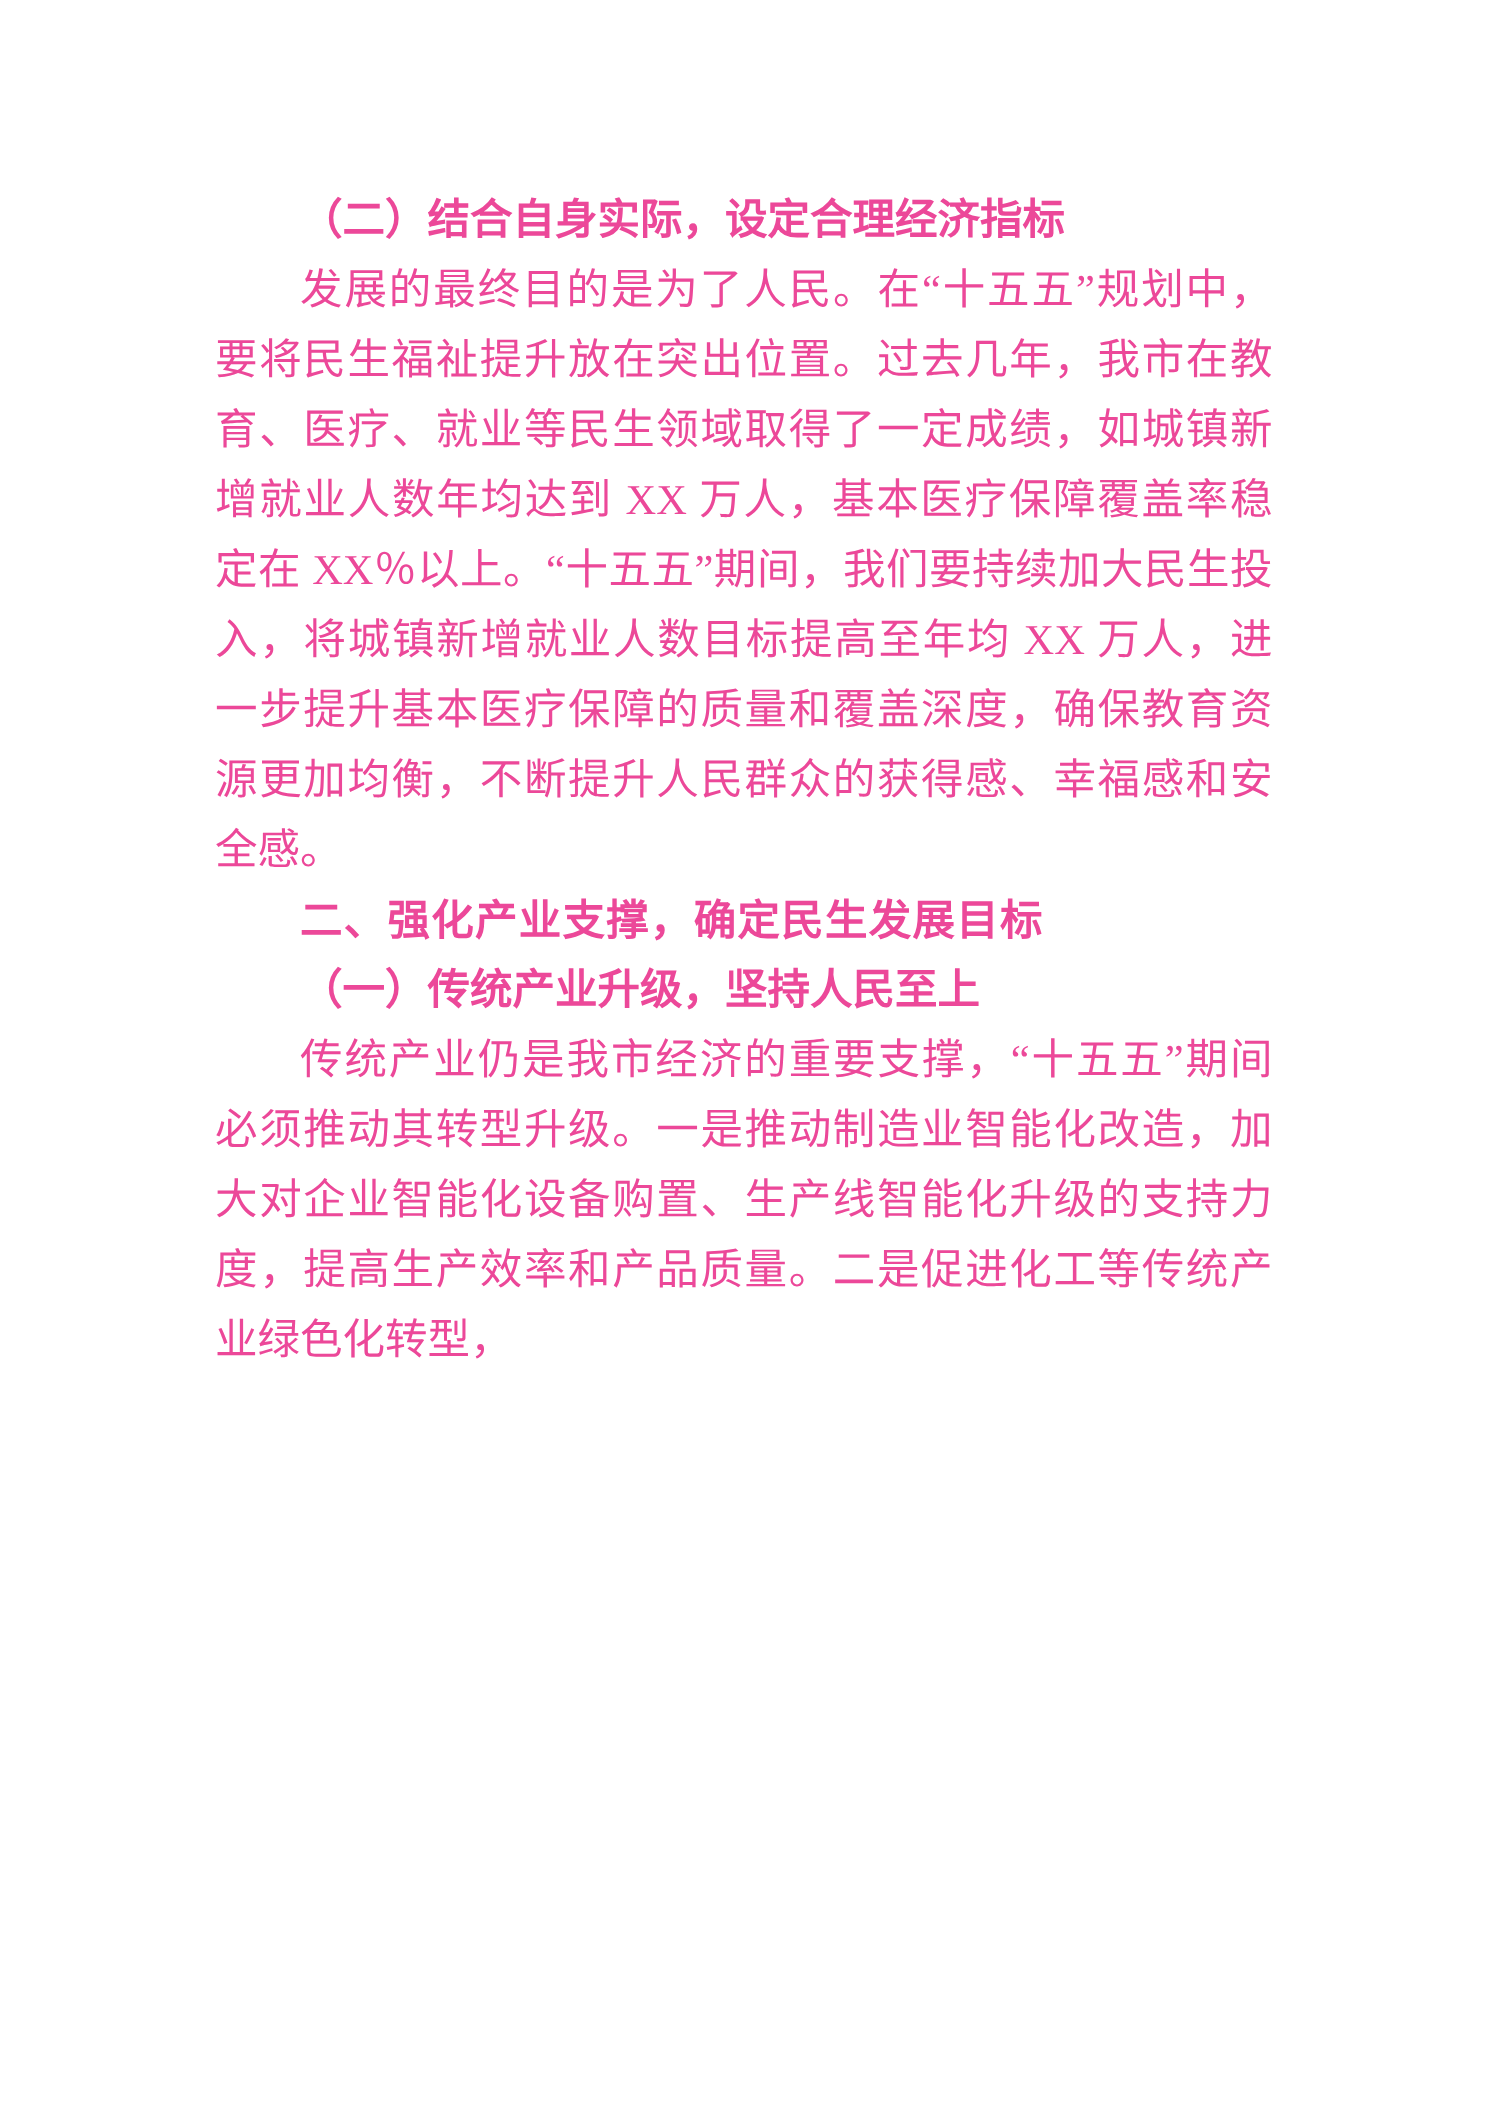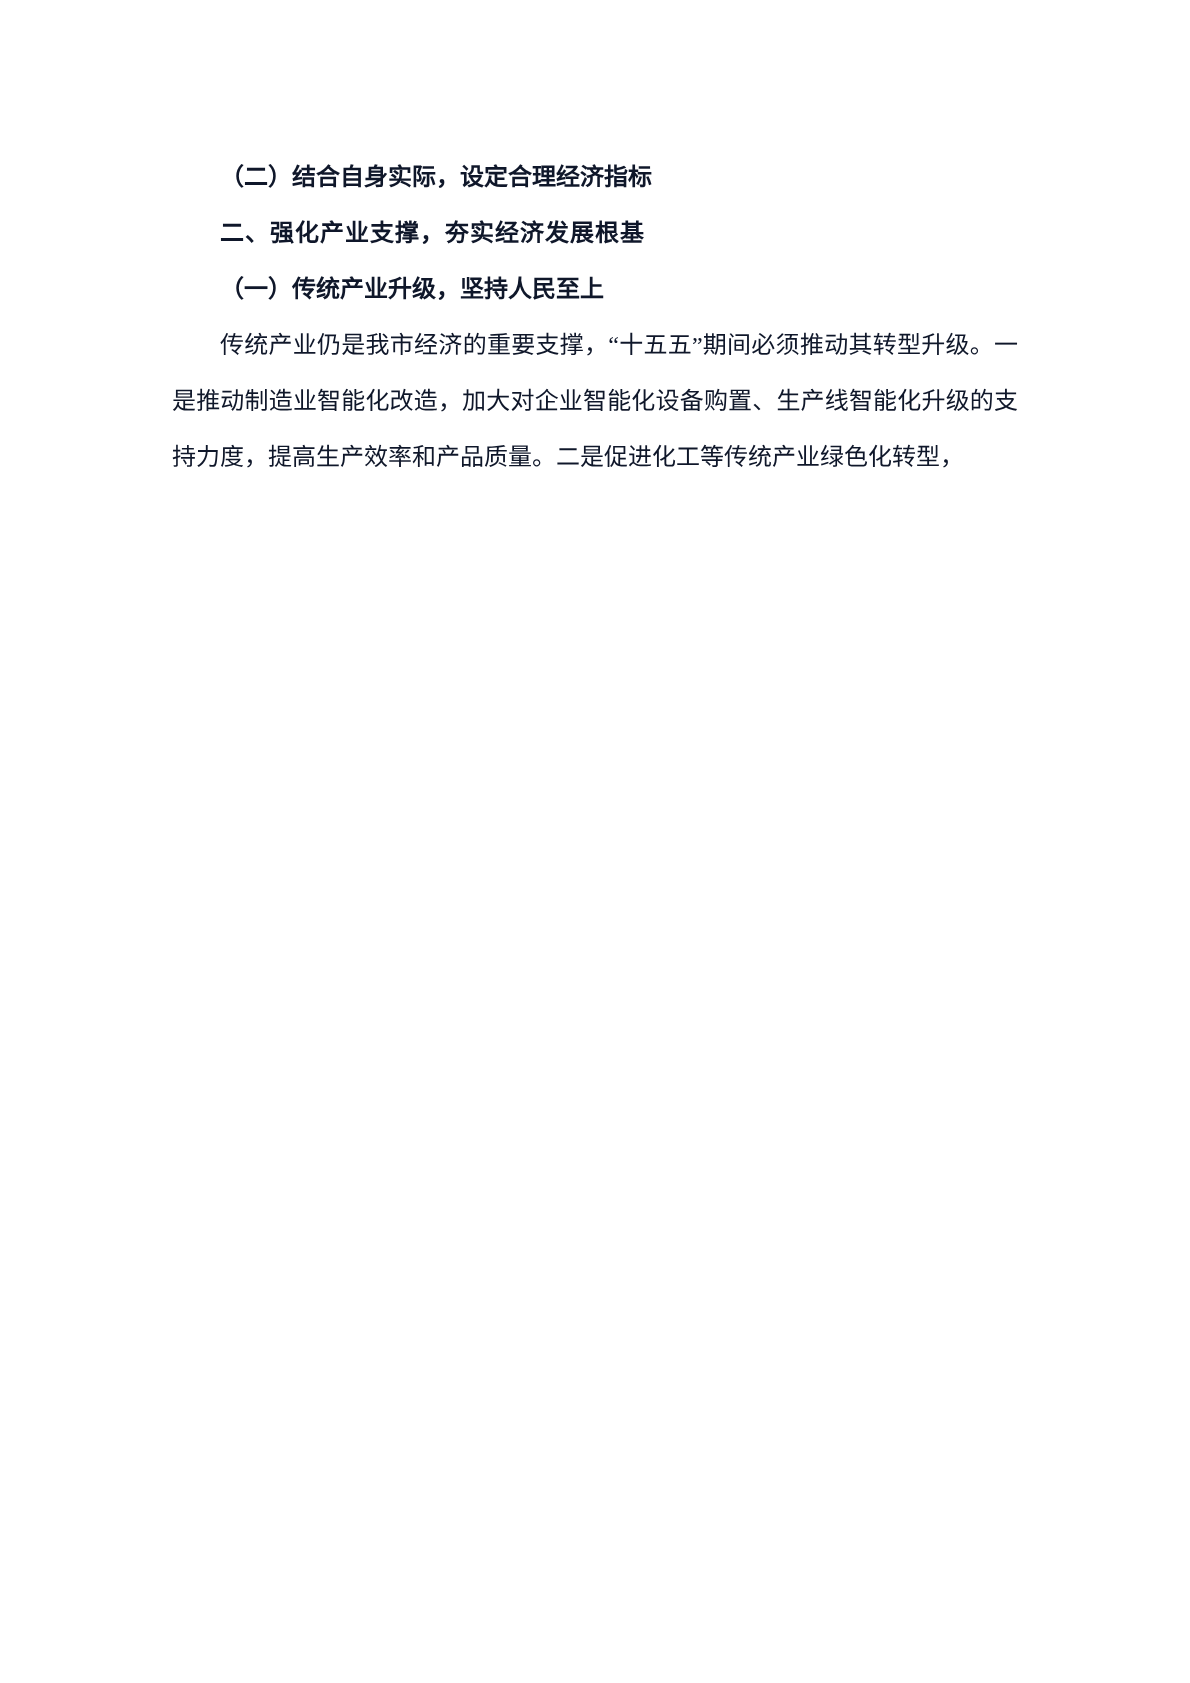--- a/index.html
+++ b/index.html
@@ -16,22 +16,22 @@
     box-sizing: border-box;
     padding: 149px 172px 0 172px;
     overflow: hidden;
   }
   .doc {
     width: 100%;
   }
   .doc p {
     margin: 0;
     padding: 0;
-    color: #0f172a;
-    font-size: 24px;
+    color: #ec4899;
+    font-size: 34px;
     line-height: 56px;
     text-indent: 2em;
     text-align: justify;
     text-justify: inter-ideograph;
     font-family: "Liberation Serif", "DejaVu Serif", serif;
     word-break: normal;
     overflow-wrap: break-word;
   }
   
   .doc p.subheading {
@@ -45,17 +45,18 @@
     text-align: left;
     letter-spacing: 1px;
   }
 </style>
 </head>
 <body>
 
 <div class="page">
   <div class="doc">
     <p class="subheading">（二）结合自身实际，设定合理经济指标</p>
-    <p class="heading">二、强化产业支撑，夯实经济发展根基</p>
+    <p class="para">发展的最终目的是为了人民。在“十五五”规划中，要将民生福祉提升放在突出位置。过去几年，我市在教育、医疗、就业等民生领域取得了一定成绩，如城镇新增就业人数年均达到 XX 万人，基本医疗保障覆盖率稳定在 XX％以上。“十五五”期间，我们要持续加大民生投入，将城镇新增就业人数目标提高至年均 XX 万人，进一步提升基本医疗保障的质量和覆盖深度，确保教育资源更加均衡，不断提升人民群众的获得感、幸福感和安全感。</p>
+    <p class="heading">二、强化产业支撑，确定民生发展目标</p>
     <p class="subheading">（一）传统产业升级，坚持人民至上</p>
     <p class="para">传统产业仍是我市经济的重要支撑，“十五五”期间必须推动其转型升级。一是推动制造业智能化改造，加大对企业智能化设备购置、生产线智能化升级的支持力度，提高生产效率和产品质量。二是促进化工等传统产业绿色化转型，</p>
   </div>
 </div>
 
 </body></html>

